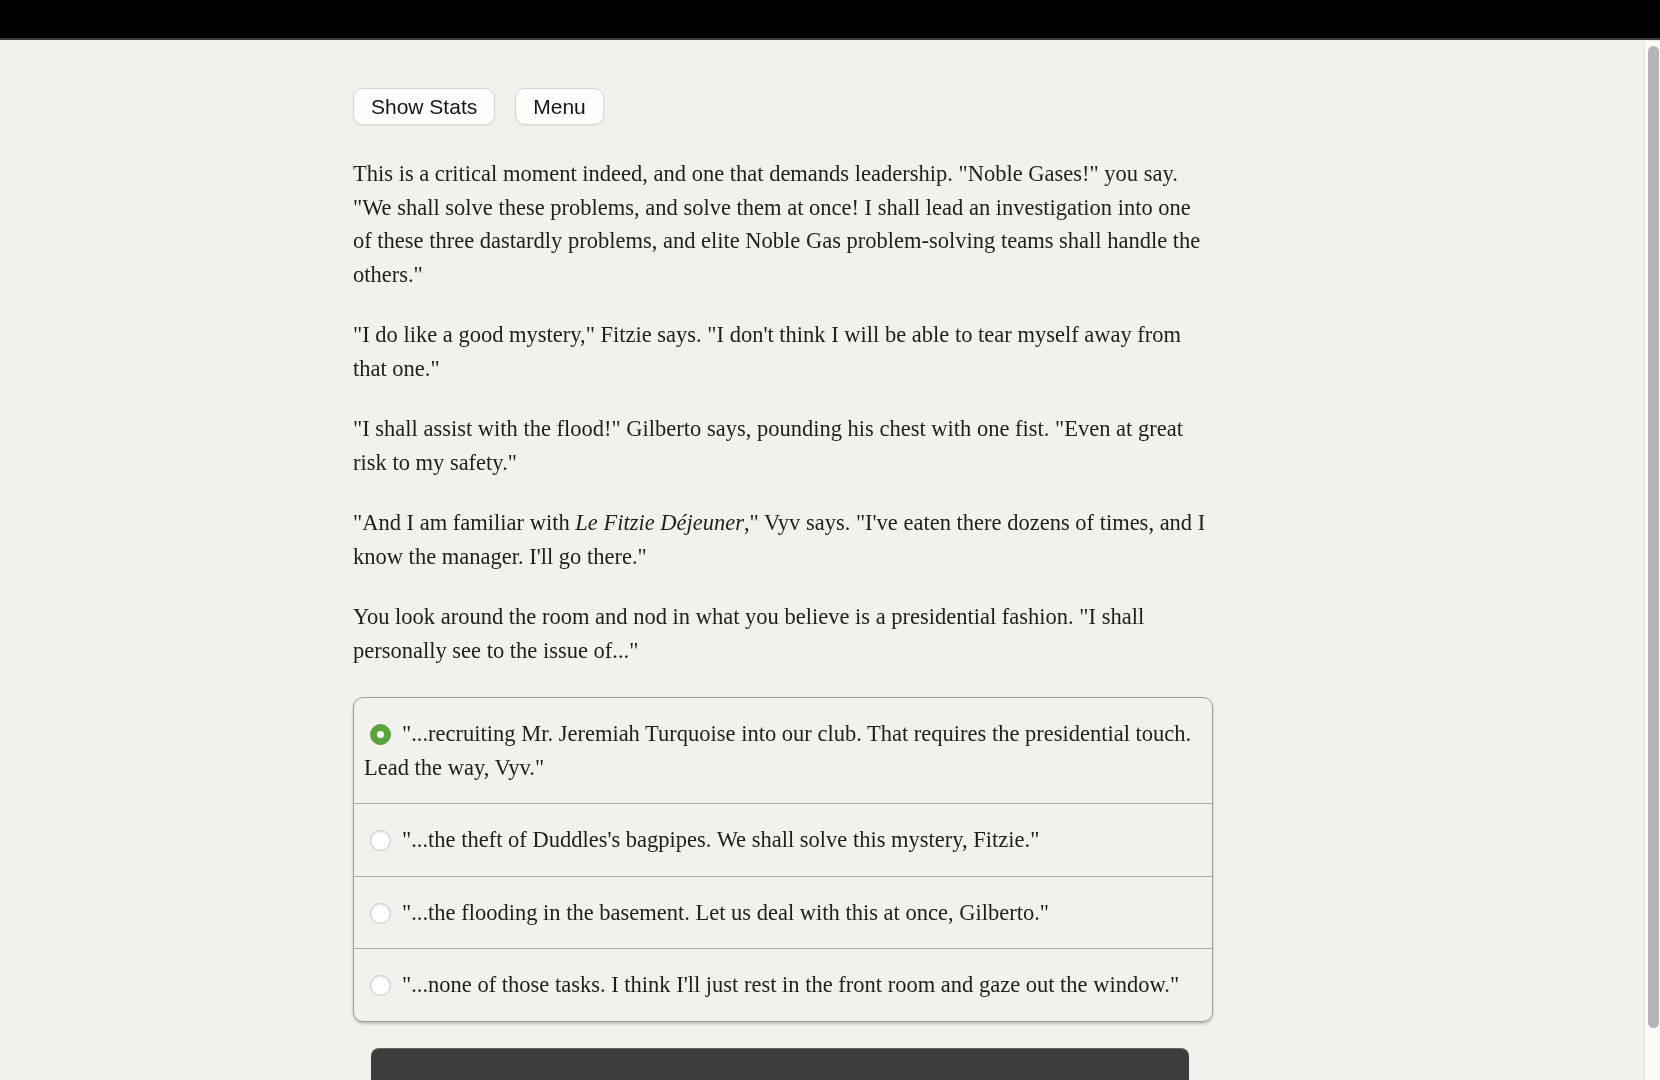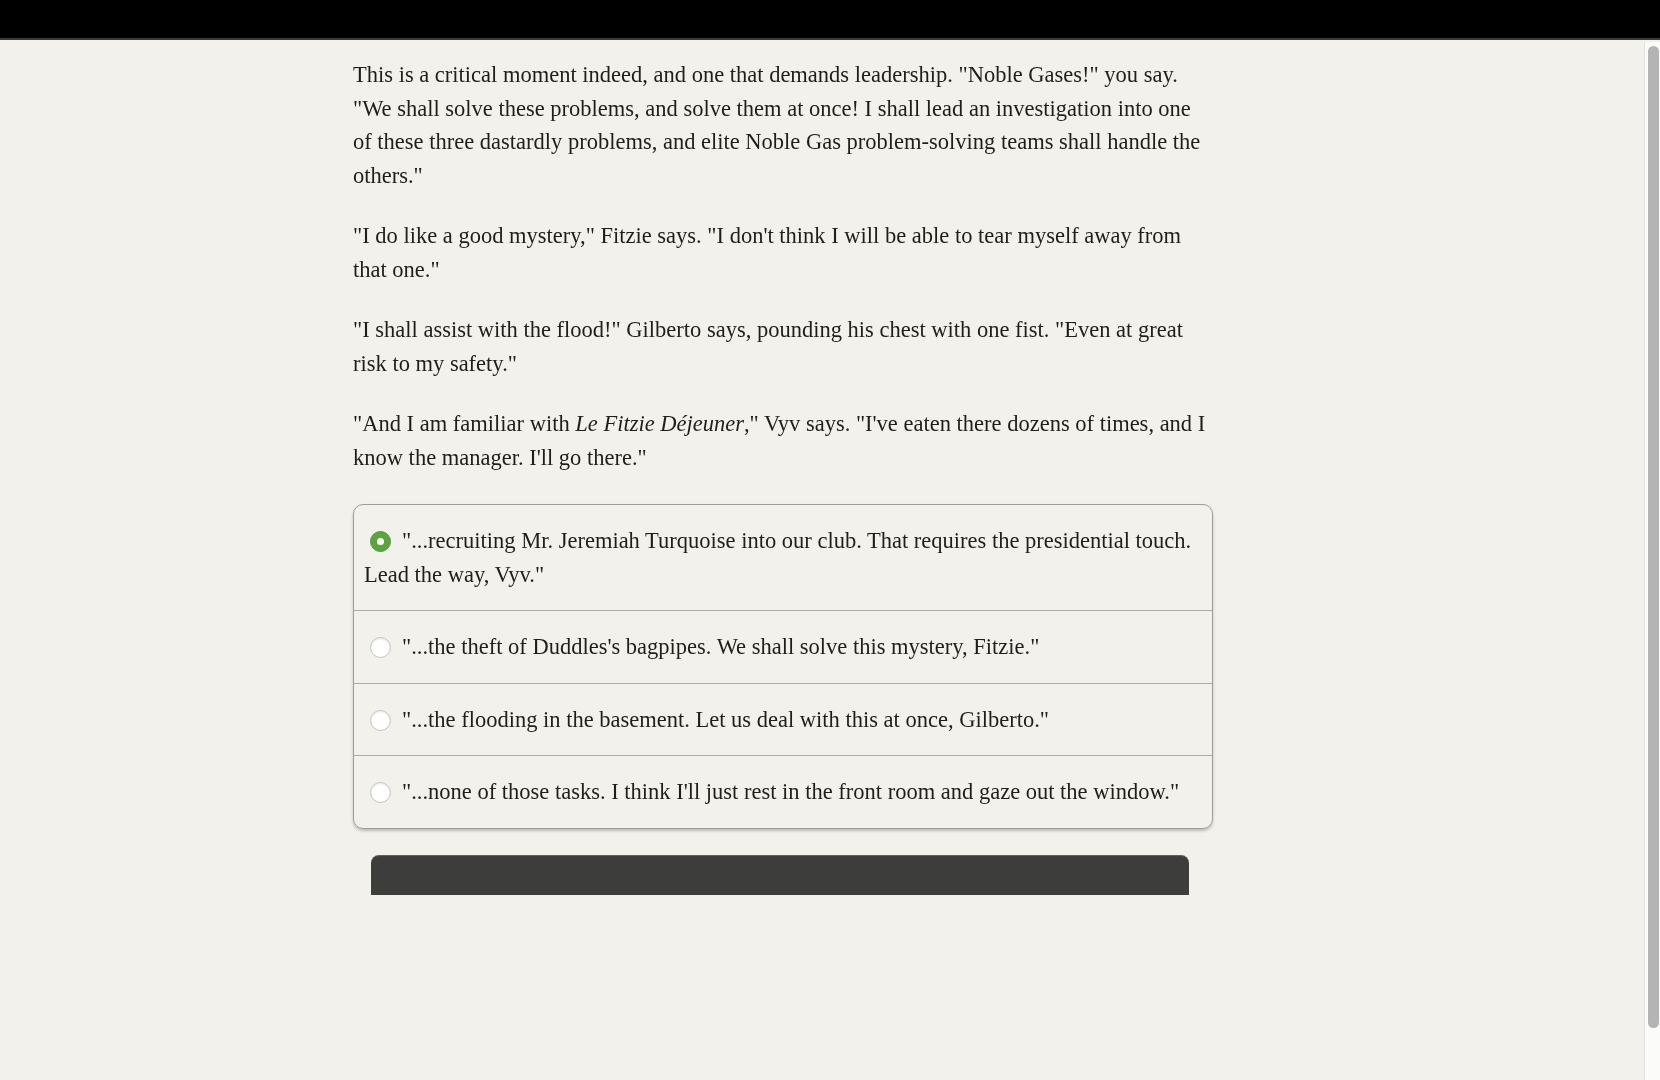--- a/index.html
+++ b/index.html
@@ -43,21 +43,21 @@
     font-family: inherit;
     font-size: 21px; line-height: 29px;
     color: #151515;
     background: #fdfdfc;
     border: 1px solid #d8d7d2;
     border-radius: 10px;
     padding: 3px 17px;
     box-shadow: 0 1px 2px rgba(0,0,0,0.07);
     cursor: pointer;
   }
-  .story { margin-top: 18px; }
+  .story { margin-top: 32px; }
   .story p {
     margin: 0 0 27px 0;
     font-size: 22.5px;
     line-height: 33.5px;
   }
   .choice-box {
     margin-top: 30px;
     border: 1px solid #9f9d98;
     border-radius: 10px;
     box-shadow: 0 2px 3px rgba(0,0,0,0.22);
@@ -107,26 +107,31 @@
 <body>
 
 <div class="top-bar"></div>
 
 <div class="scrollbar-track">
   <div class="scrollbar-thumb"></div>
 </div>
 
 <main class="content">
 
+  <div class="toolbar">
+    <button>Show Stats</button>
+    <button>Menu</button>
+  </div>
 
   <div class="story">
     <p>This is a critical moment indeed, and one that demands leadership. "Noble Gases!" you say. "We shall solve these problems, and solve them at once! I shall lead an investigation into one of these three dastardly problems, and elite Noble Gas problem-solving teams shall handle the others."</p>
     <p>"I do like a good mystery," Fitzie says. "I don't think I will be able to tear myself away from that one."</p>
     <p>"I shall assist with the flood!" Gilberto says, pounding his chest with one fist. "Even at great risk to my safety."</p>
     <p><span>"And I am familiar with </span><em>Le Fitzie Déjeuner</em><span>," Vyv says. "I've eaten there dozens of times, and I know the manager. I'll go there."</span></p>
+    <p>You look around the room and nod in what you believe is a presidential fashion. "I shall personally see to the issue of..."</p>
   </div>
 
   <div class="choice-box">
     <label class="choice-row selected">
       <span class="radio"><span class="radio-dot"></span></span><span class="choice-text">"...recruiting Mr. Jeremiah Turquoise into our club. That requires the presidential touch. Lead the way, Vyv."</span>
     </label>
     <label class="choice-row">
       <span class="radio"><span class="radio-dot"></span></span><span class="choice-text">"...the theft of Duddles's bagpipes. We shall solve this mystery, Fitzie."</span>
     </label>
     <label class="choice-row">

